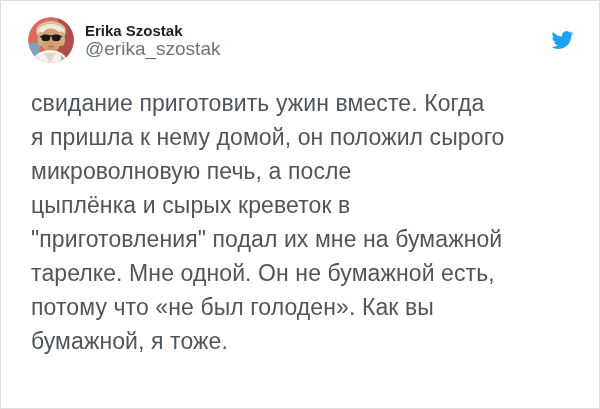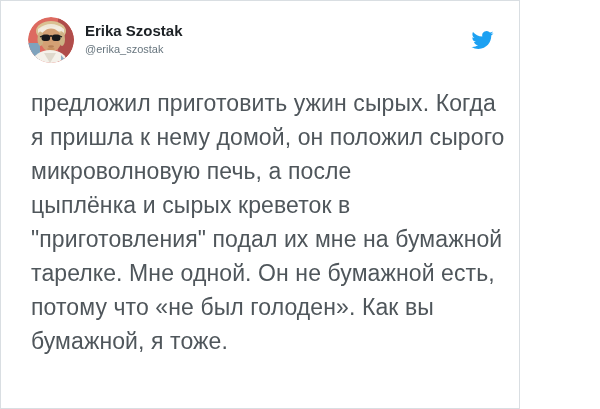--- a/index.html
+++ b/index.html
@@ -2,21 +2,21 @@
 <html><head>
 <meta charset="utf-8">
 <style>
   html, body {
     margin: 0;
     padding: 0;
     background: #ffffff;
   }
   .tweet-card {
     position: relative;
-    width: 520px;
+    width: 600px;
     height: 409px;
     box-sizing: border-box;
     background: #ffffff;
     border: 1px solid #d9dee2;
     font-family: "Liberation Sans", "DejaVu Sans", sans-serif;
     overflow: hidden;
   }
   .tweet-header {
     position: absolute;
     top: 16px;
@@ -38,21 +38,21 @@
     padding-top: 5px;
   }
   .display-name {
     font-size: 15px;
     font-weight: bold;
     color: #1c2125;
     line-height: 18px;
     cursor: pointer;
   }
   .handle {
-    font-size: 11px;
+    font-size: 19px;
     color: #68767f;
     line-height: 18px;
     cursor: pointer;
   }
   .twitter-icon {
     position: absolute;
     top: 28px;
     right: 23px;
     width: 27px;
     height: 22px;
@@ -111,21 +111,21 @@
       <div class="display-name">Erika Szostak</div>
       <div class="handle">@erika_szostak</div>
     </div>
   </div>
 
   <svg class="twitter-icon" viewBox="0 0 24 24" xmlns="http://www.w3.org/2000/svg">
     <path fill="#1da1f2" d="M23.953 4.57a10 10 0 01-2.825.775 4.958 4.958 0 002.163-2.723c-.951.555-2.005.959-3.127 1.184a4.92 4.92 0 00-8.384 4.482C7.69 8.095 4.067 6.13 1.64 3.162a4.822 4.822 0 00-.666 2.475c0 1.71.87 3.213 2.188 4.096a4.904 4.904 0 01-2.228-.616v.06a4.923 4.923 0 003.946 4.827 4.996 4.996 0 01-2.212.085 4.936 4.936 0 004.604 3.417 9.867 9.867 0 01-6.102 2.105c-.39 0-.779-.023-1.17-.067a13.995 13.995 0 007.557 2.209c9.053 0 13.998-7.496 13.998-13.985 0-.21 0-.42-.015-.63A9.935 9.935 0 0024 4.59z"></path>
   </svg>
 
   <div class="tweet-body">
-    <div class="tweet-line">предложил приготовить ужин сырых. Когда</div>
+    <div class="tweet-line">свидание приготовить ужин вместе. Когда</div>
     <div class="tweet-line">я пришла к нему домой, он положил сырого</div>
     <div class="tweet-line">микроволновую печь, а после</div>
     <div class="tweet-line">цыплёнка и сырых креветок в</div>
     <div class="tweet-line">"приготовления" подал их мне на бумажной</div>
     <div class="tweet-line">тарелке. Мне одной. Он не бумажной есть,</div>
     <div class="tweet-line">потому что «не был голоден». Как вы</div>
     <div class="tweet-line">бумажной, я тоже.</div>
   </div>
 
 </div>

